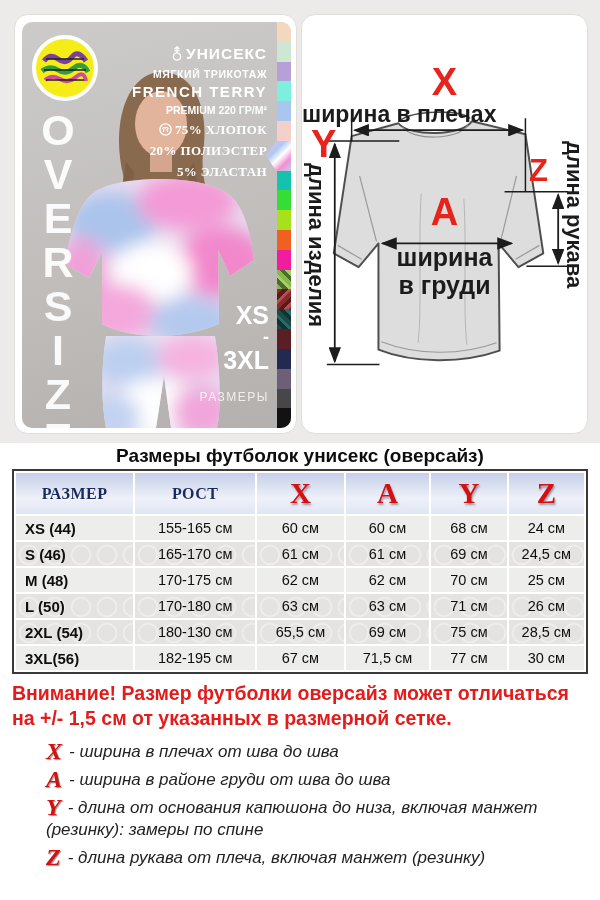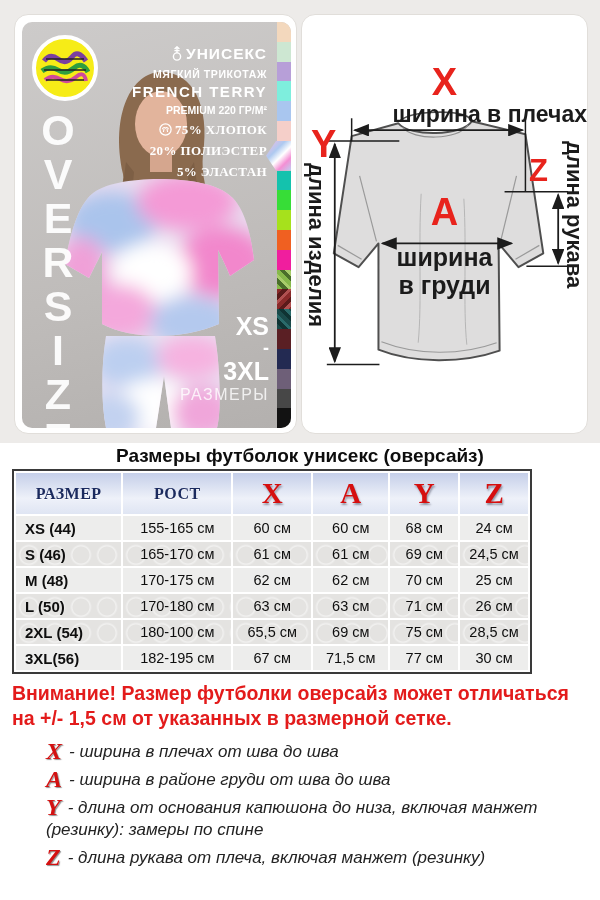--- a/index.html
+++ b/index.html
@@ -26,43 +26,43 @@
   .info{position:absolute;top:23px;right:24px;text-align:right;color:#fff;}
   .info .l1{font-size:15.5px;font-weight:bold;letter-spacing:1px;margin-bottom:5px;}
   .info .l2{font-size:10.5px;font-weight:bold;letter-spacing:.6px;margin-bottom:3px;}
   .info .l3{font-size:15px;font-weight:bold;letter-spacing:1.5px;margin-bottom:4px;}
   .info .l4{font-size:10.5px;font-weight:bold;margin-bottom:6px;}
   .info .l5,.info .l6,.info .l7{font-size:13px;font-weight:bold;margin-bottom:5px;letter-spacing:.4px;font-family:Liberation Serif, serif;}
   .info svg{vertical-align:-2px;margin-right:3px;}
   .size-range{position:absolute;right:22px;bottom:24px;text-align:right;color:#fff;line-height:1.05;}
   .size-range .big{font-size:25px;font-weight:bold;}
   .size-range .dash{font-size:18px;font-weight:bold;}
-  .size-range .small{font-size:16px;letter-spacing:1.5px;opacity:.8;margin-top:3px;}
+  .size-range .small{font-size:12px;letter-spacing:1.5px;opacity:.8;margin-top:18px;}
   .strip{position:absolute;right:0;top:0;bottom:0;width:14px;display:flex;flex-direction:column;}
   .sw{flex:1 1 auto;}
   .sw.sel{flex:1.5 1 auto;margin-left:-11px;width:25px;
           clip-path:polygon(0 50%,40% 0,100% 0,100% 100%,40% 100%);}
 
   
   .diagram-card svg.diag{position:absolute;inset:0;}
   .dlbl{position:absolute;}
   .red-letter{font-weight:bold;color:#e8231c;line-height:1;}
   .lbl-x{left:0;right:0;top:48px;text-align:center;font-size:38px;}
-  .lbl-xt{left:0;right:0;top:86px;text-align:right;font-size:23px;font-weight:bold;color:#1b1b1b;}
+  .lbl-xt{left:0;right:0;top:86px;text-align:left;font-size:23px;font-weight:bold;color:#1b1b1b;}
   .lbl-y{left:9px;top:110px;font-size:38px;}
   .lbl-yt{left:1px;top:148px;writing-mode:vertical-rl;font-size:22px;font-weight:bold;color:#1b1b1b;}
   .lbl-a{left:0;right:0;top:178px;text-align:center;font-size:38px;}
   .lbl-at{left:0;right:0;top:228px;text-align:center;font-size:25px;font-weight:bold;line-height:28px;color:#1b1b1b;}
   .lbl-z{left:227px;top:140px;font-size:31px;}
   .lbl-zt{right:0;top:126px;writing-mode:vertical-rl;font-size:22px;font-weight:bold;color:#1b1b1b;}
 
   
   .table-title{height:26px;display:flex;align-items:center;justify-content:center;
                font-size:19px;font-weight:bold;color:#0d0d0d;}
-  table.size-table{width:520px;margin:0 12px;border:2px solid #3a3a3a;
+  table.size-table{width:576px;margin:0 12px;border:2px solid #3a3a3a;
                    border-collapse:separate;border-spacing:2px;background:#fff;table-layout:fixed;}
   .size-table th{height:39px;background:linear-gradient(180deg,#c5cfe9 0%,#eef1f9 62%,#dfe5f3 100%);
                  border-bottom:0;}
   .size-table thead tr{border-bottom:2px solid #3a3a3a;}
   .th-txt{font-family:"Liberation Serif",serif;font-weight:bold;font-size:16px;color:#1b2a5e;
           letter-spacing:.5px;text-shadow:0 1px 0 rgba(255,255,255,.8);}
   .th-red{font-family:"Liberation Serif",serif;font-weight:bold;font-size:29px;color:#d60f0f;
           text-shadow:1px 2px 2px rgba(40,40,60,.45);}
   .size-table td{height:22px;font-size:14.5px;text-align:center;color:#0e0e0e;}
   .size-table td:first-child{text-align:left;padding-left:9px;font-weight:bold;font-size:15px;}
@@ -280,21 +280,21 @@
     <tr class="r-even">
       <td>L (50)</td>
         <td>170-180 см</td>
         <td>63 см</td>
         <td>63 см</td>
         <td>71 см</td>
         <td>26 см</td>
     </tr>
     <tr class="r-even">
       <td>2XL (54)</td>
-        <td>180-100 см</td>
+        <td>180-130 см</td>
         <td>65,5 см</td>
         <td>69 см</td>
         <td>75 см</td>
         <td>28,5 см</td>
     </tr>
     <tr class="r-odd">
       <td>3XL(56)</td>
         <td>182-195 см</td>
         <td>67 см</td>
         <td>71,5 см</td>

